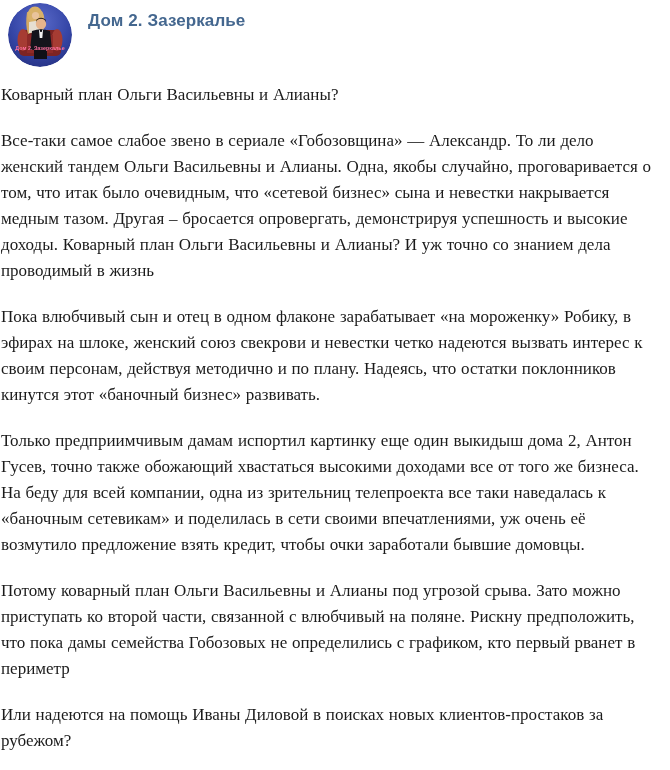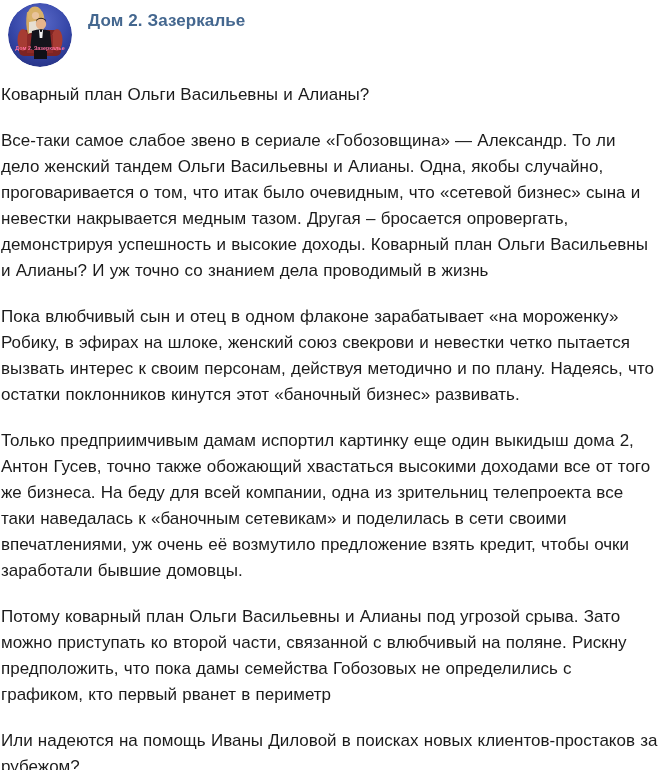--- a/index.html
+++ b/index.html
@@ -43,20 +43,21 @@
     top: 82px;
     width: 657px;
   }
   .post-text p {
     font-size: 17px;
     line-height: 26px;
     font-weight: 500;
     color: #1b1b1b;
     margin: 0 0 20px 0;
     word-spacing: 0.5px;
+    font-family: Liberation Serif, serif;
   }
 </style>
 </head>
 <body>
 
 <div class="post">
 
   <a class="avatar">
     <svg width="64" height="64" viewBox="0 0 64 64">
       <defs>
@@ -93,19 +94,19 @@
         <text x="32" y="46.5" font-size="5.4" fill="#ff6f9e" text-anchor="middle" font-family="Liberation Sans, sans-serif" font-weight="bold">Дом 2. Зазеркалье</text>
       </g>
     </svg>
   </a>
 
   <a class="community-name">Дом 2. Зазеркалье</a>
 
   <div class="post-text">
     <p>Коварный план Ольги Васильевны и Алианы?</p>
     <p>Все-таки самое слабое звено в сериале «Гобозовщина» — Александр. То ли дело женский тандем Ольги Васильевны и Алианы. Одна, якобы случайно, проговаривается о том, что итак было очевидным, что «сетевой бизнес» сына и невестки накрывается медным тазом. Другая – бросается опровергать, демонстрируя успешность и высокие доходы. Коварный план Ольги Васильевны и Алианы? И уж точно со знанием дела проводимый в жизнь</p>
-    <p>Пока влюбчивый сын и отец в одном флаконе зарабатывает «на мороженку» Робику, в эфирах на шлоке, женский союз свекрови и невестки четко пытается вызвать интерес к своим персонам, действуя методично и по плану. Надеясь, что остатки поклонников кинутся этот «баночный бизнес» развивать.</p>
+    <p>Пока влюбчивый сын и отец в одном флаконе зарабатывает «на мороженку» Робику, в эфирах на шлоке, женский союз свекрови и невестки четко надеются вызвать интерес к своим персонам, действуя методично и по плану. Надеясь, что остатки поклонников кинутся этот «баночный бизнес» развивать.</p>
     <p>Только предприимчивым дамам испортил картинку еще один выкидыш дома 2, Антон Гусев, точно также обожающий хвастаться высокими доходами все от того же бизнеса. На беду для всей компании, одна из зрительниц телепроекта все таки наведалась к «баночным сетевикам» и поделилась в сети своими впечатлениями, уж очень её возмутило предложение взять кредит, чтобы очки заработали бывшие домовцы.</p>
     <p>Потому коварный план Ольги Васильевны и Алианы под угрозой срыва. Зато можно приступать ко второй части, связанной с влюбчивый на поляне. Рискну предположить, что пока дамы семейства Гобозовых не определились с графиком, кто первый рванет в периметр</p>
     <p>Или надеются на помощь Иваны Диловой в поисках новых клиентов-простаков за рубежом?</p>
   </div>
 
 </div>
 
 </body></html>

